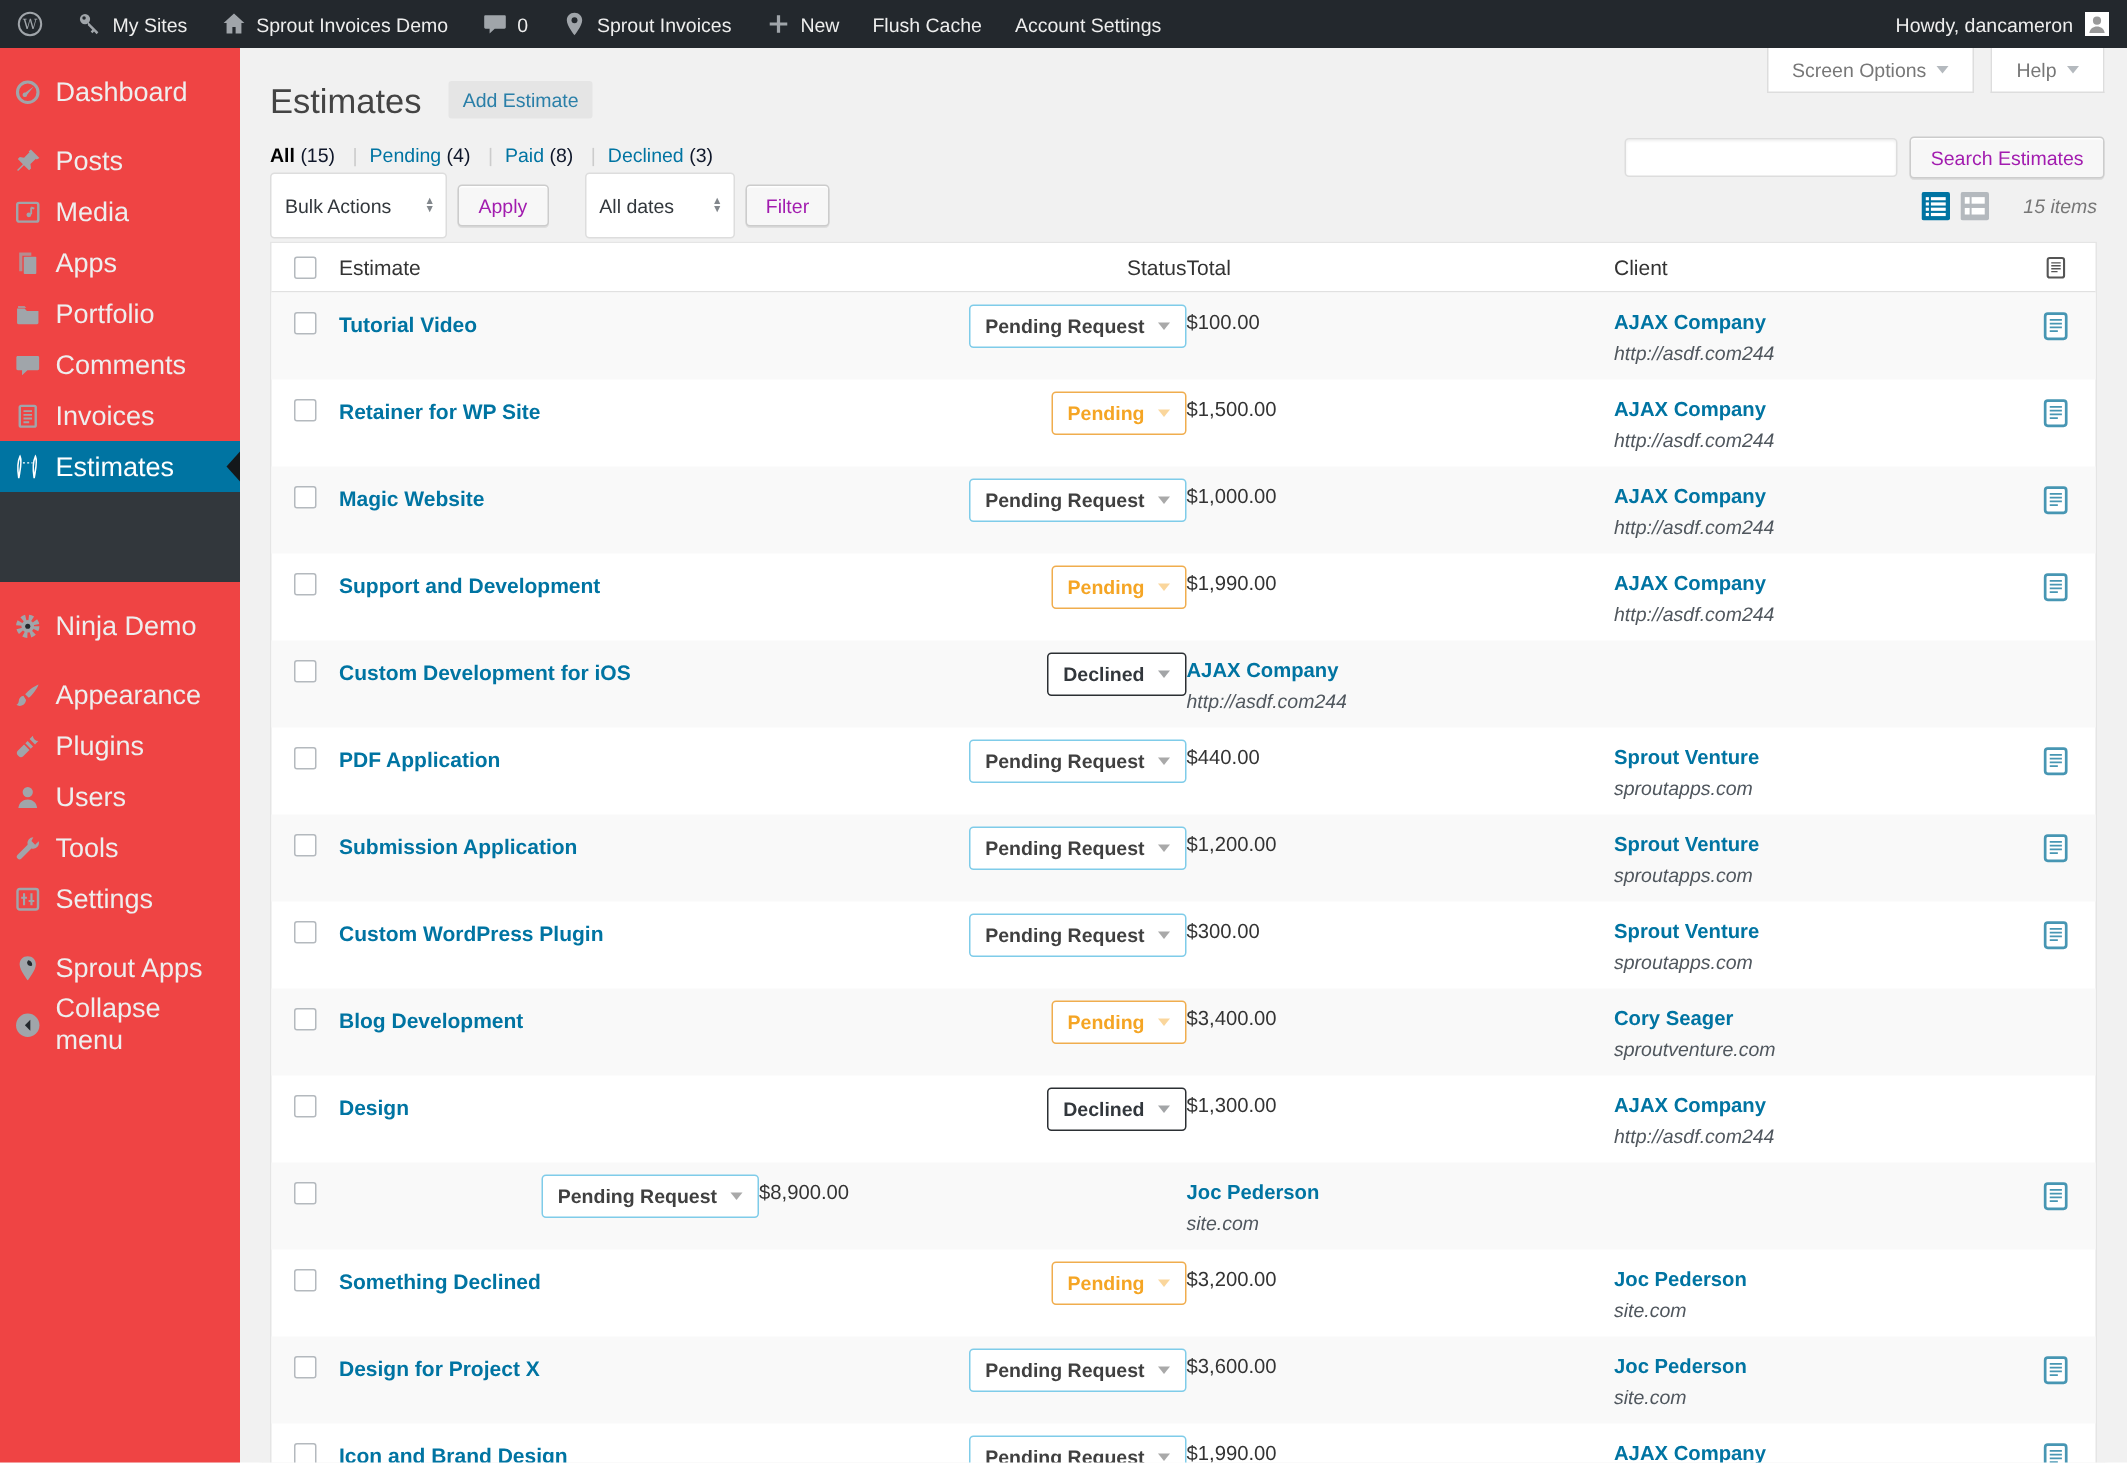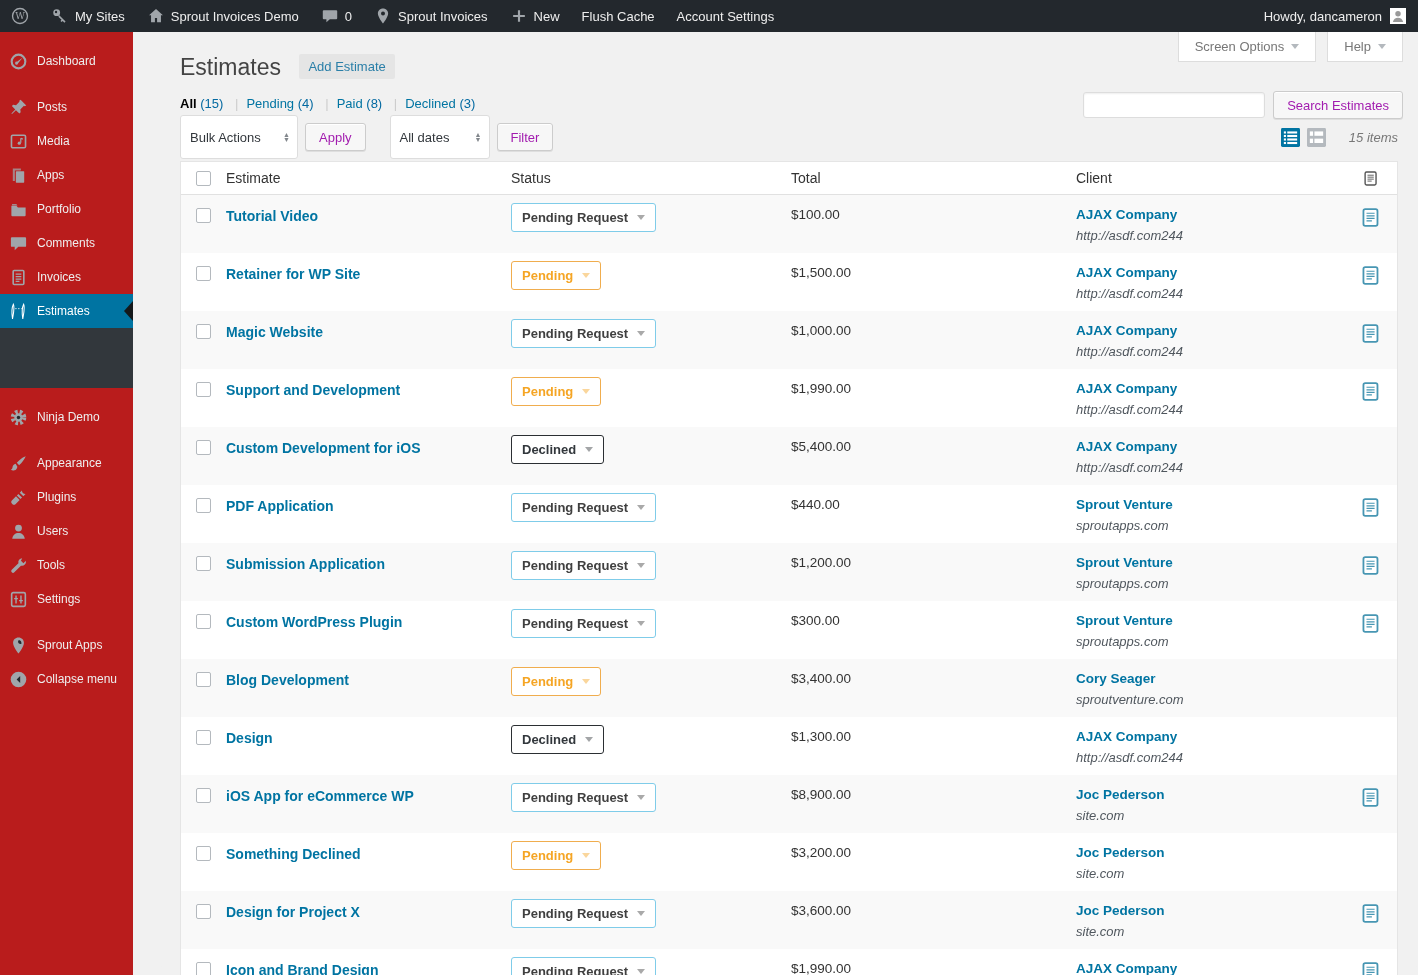--- a/index.html
+++ b/index.html
@@ -11,22 +11,22 @@
     display:flex; align-items:center; font-size:13px; color:#eee; z-index:50; }
   .ab-left { display:flex; align-items:center; height:100%; }
   .ab-item { display:flex; align-items:center; gap:6px; padding:0 11px; height:100%; cursor:pointer; }
   .ab-item .ab-icon { width:18px; height:18px; color:#a0a5aa; display:inline-flex; }
   .ab-label:empty { display:none; }
   .ab-right { margin-left:auto; display:flex; align-items:center; gap:8px; padding-right:12px; height:100%; }
   .avatar { width:16px; height:16px; display:inline-flex; }
   .icon svg { width:100%; height:100%; display:block; }
 
   
-  .sidebar { position:absolute; top:32px; left:0; width:133px; bottom:0; background:#b91c1c;
-    font-size:12px; padding-top:12px; z-index:40; }
+  .sidebar { position:absolute; top:32px; left:0; width:160px; bottom:0; background:#ef4444;
+    font-size:18px; padding-top:12px; z-index:40; }
   .menu-item { display:flex; align-items:center; gap:9px; min-height:34px; padding:0 9px;
     color:#eee; cursor:pointer; position:relative; }
   .menu-item .mi-icon { width:19px; height:19px; color:#a0a5aa; flex:0 0 auto; display:inline-flex; }
   .menu-item.gap { margin-top:12px; }
   .menu-item.active { background:#0074a2; color:#fff; }
   .menu-item.active .mi-icon { color:#fff; }
   .menu-item.active::after { content:""; position:absolute; right:0; top:50%; margin-top:-10px;
     border:10px solid transparent; border-right-color:#14181b; border-right-width:9px; }
   .submenu { background:#32373c; padding:8px 0 10px; }
   .submenu-item { padding:7px 12px; font-size:13px; color:#b4b9be; cursor:pointer; }
@@ -49,21 +49,21 @@
     box-shadow:inset 0 1px 0 #fff, 0 1px 0 rgba(0,0,0,.08); }
 
   .page-header { padding:21px 20px 0; }
   .page-header h1 { display:inline; font-size:23px; font-weight:400; color:#444; line-height:29px; }
   .add-new { display:inline-block; margin-left:14px; background:#e5e5e5; color:#2a7fa8; font-size:13px;
     padding:5px 9px; border-radius:2px; position:relative; top:-4px; cursor:pointer; font-weight:400; }
 
   .subsubsub { list-style:none; display:flex; align-items:center; padding:0 20px; margin-top:13px;
     font-size:13px; }
   .filter-item a { color:#0074a2; text-decoration:none; cursor:pointer; }
-  .filter-item .f-count { color:#0369a1; }
+  .filter-item .f-count { color:#0f172a; }
   .filter-item.active .f-label { color:#000; font-weight:bold; }
   .filter-item:not(:last-child)::after { content:"|"; color:#ccc; margin:0 8px; }
 
   .tablenav { display:flex; align-items:center; gap:7px; margin:11px 20px 0; height:30px; }
   .fake-select { display:inline-flex; align-items:center; justify-content:space-between; background:#fff;
     border:1px solid #ddd; border-radius:3px; height:44px; padding:0 7px 0 9px; font-size:13px;
     color:#32373c; cursor:pointer; gap:14px; }
   .fake-select.w1 { width:118px; } .fake-select.w2 { width:100px; }
   .updown { display:flex; flex-direction:column; align-items:center; color:#82878c;
     font-size:7px; line-height:5px; }
@@ -73,21 +73,21 @@
   .items-count { font-size:13px; font-style:italic; color:#777; margin-left:16px; }
 
   
   .list-table { margin:9px 20px 0; background:#fff; border:1px solid #e5e5e5; }
   .thead { display:flex; align-items:center; height:33px; font-size:14px; color:#333;
     border-bottom:1px solid #e1e1e1; }
   .cb { width:15px; height:15px; border:1px solid #b4b9be; border-radius:2px; background:#fff;
     display:inline-block; cursor:pointer; }
   .col-cb { width:45px; display:flex; justify-content:center; }
   .col-title { width:285px; }
-  .col-status { width:280px; }
+  .col-status { width:280px;text-align:right; }
   .col-total { width:285px; }
   .col-client { flex:1; }
   .col-note { width:52px; display:flex; justify-content:center; }
   .hdr-note-icon { width:14px; height:17px; display:inline-flex; }
 
   .trow { display:flex; min-height:58px; font-size:13px; }
   .trow.alternate { background:#f9f9f9; }
   .trow .col-cb { padding-top:13px; align-items:flex-start; }
   .trow .col-title { padding-top:13px; }
   .trow .col-title a { color:#0074a2; font-weight:bold; font-size:14px; text-decoration:none; cursor:pointer; }
@@ -557,21 +557,20 @@
           <span class="col-cb">
             <span class="cb"></span>
           </span>
           <span class="col-title"><a>Custom Development for iOS</a></span>
           <span class="col-status">
             <span class="status-btn declined">
               <span>Declined</span>
               <span class="s-caret"></span>
             </span>
           </span>
-          <span class="col-total">$5,400.00</span>
           <span class="col-client">
             <div class="client-name">AJAX Company</div>
             <div class="client-site">http://asdf.com244</div>
           </span>
           <span class="col-note"></span>
         </div>
         <div class="trow">
           <span class="col-cb">
             <span class="cb"></span>
           </span>
@@ -679,21 +678,20 @@
           <span class="col-client">
             <div class="client-name">AJAX Company</div>
             <div class="client-site">http://asdf.com244</div>
           </span>
           <span class="col-note"></span>
         </div>
         <div class="trow alternate">
           <span class="col-cb">
             <span class="cb"></span>
           </span>
-          <span class="col-title"><a>iOS App for eCommerce WP</a></span>
           <span class="col-status">
             <span class="status-btn pending-request">
               <span>Pending Request</span>
               <span class="s-caret"></span>
             </span>
           </span>
           <span class="col-total">$8,900.00</span>
           <span class="col-client">
             <div class="client-name">Joc Pederson</div>
             <div class="client-site">site.com</div>

